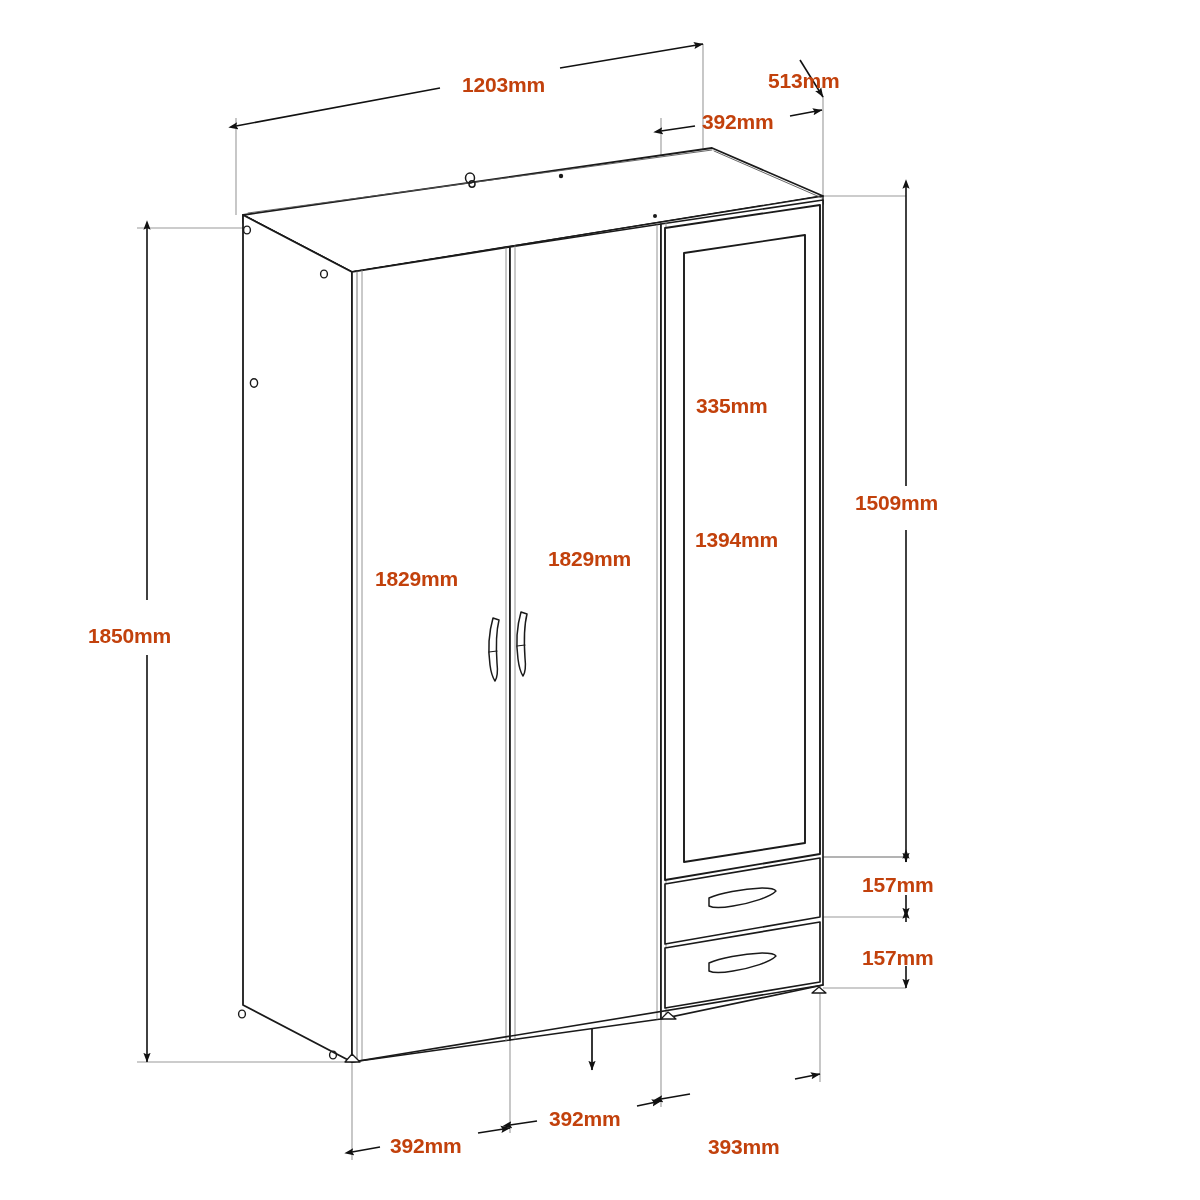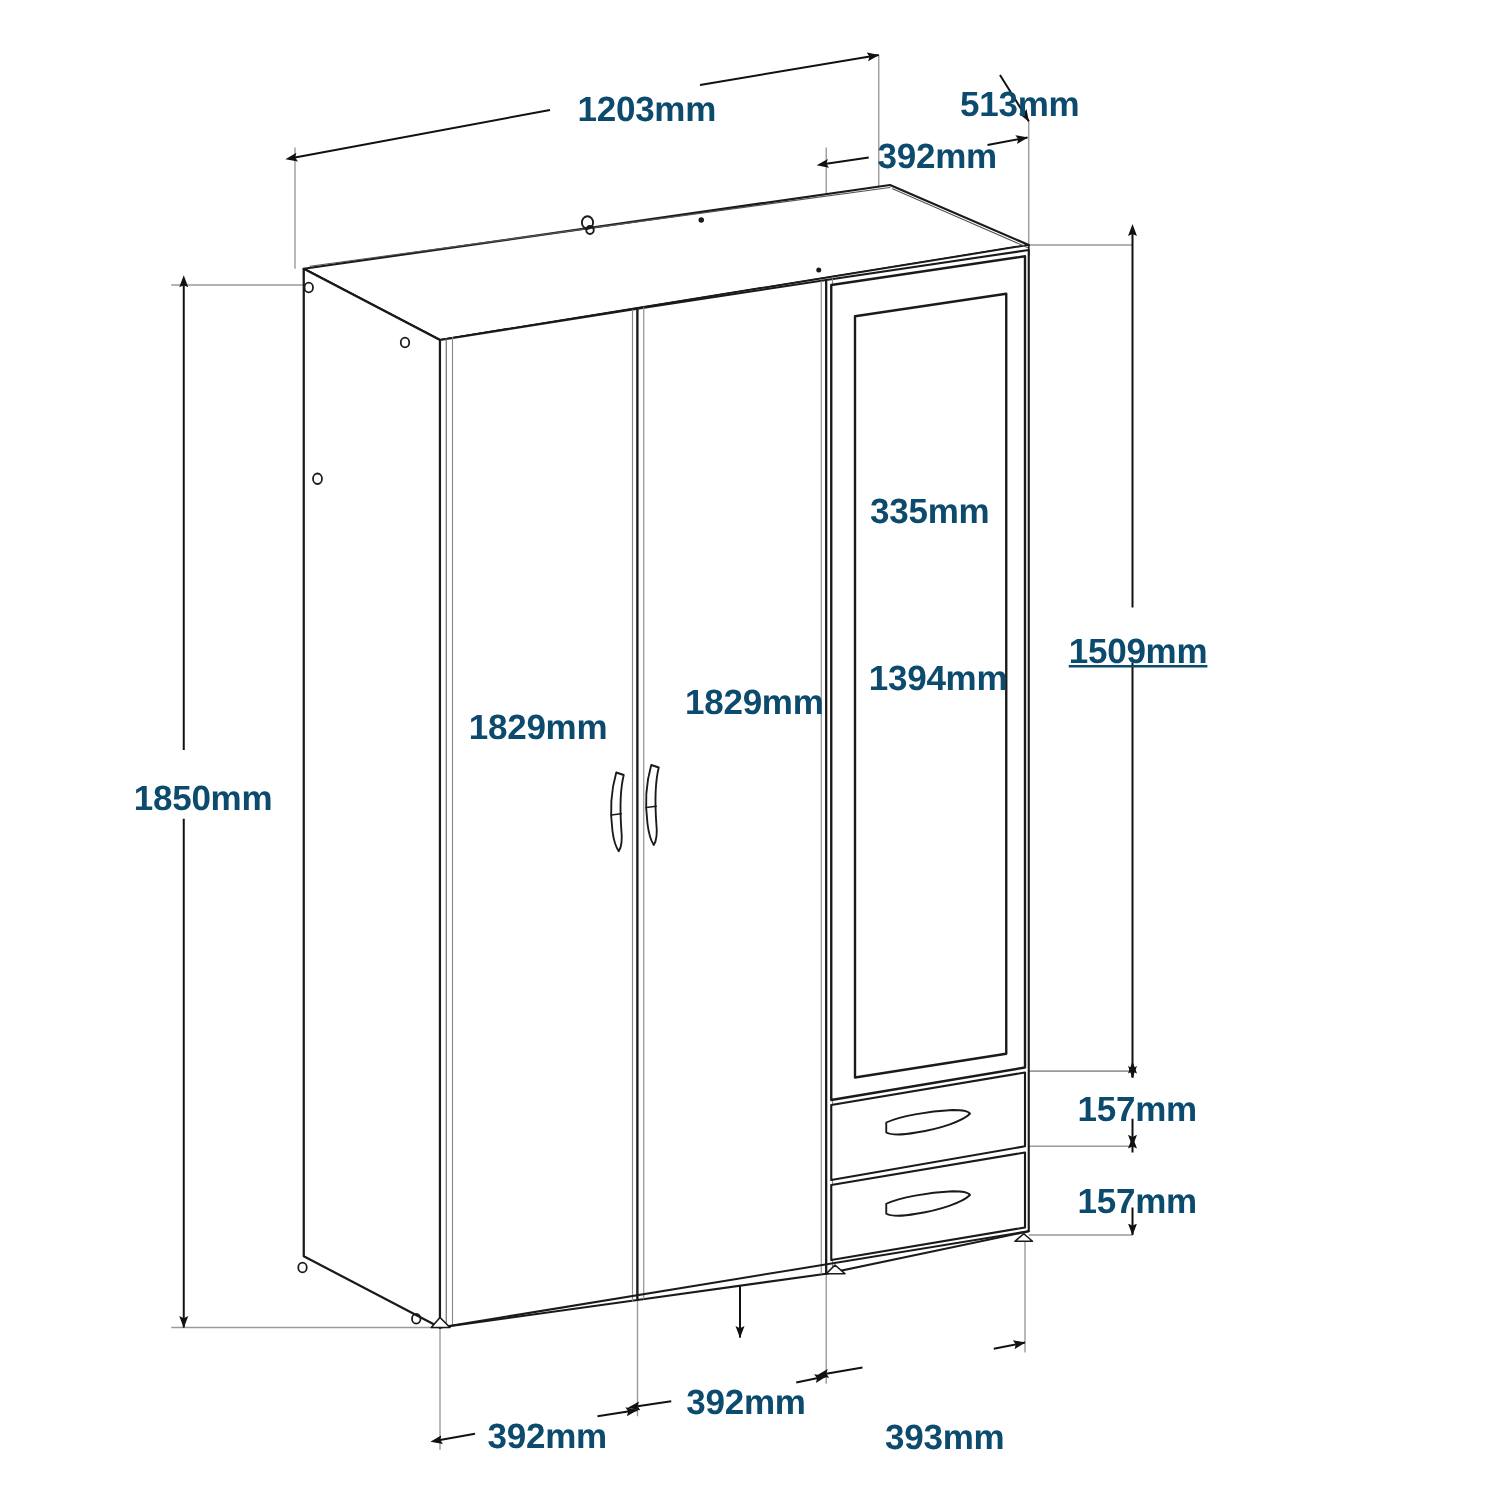--- a/index.html
+++ b/index.html
@@ -23,23 +23,23 @@
     position: absolute;
     top: 0;
     left: 0;
     width: 1200px;
     height: 1200px;
     display: block;
   }
   .dim-label {
     position: absolute;
     font-family: "Liberation Sans", sans-serif;
-    font-size: 28px;
+    font-size: 21px;
     font-weight: bold;
-    color: #0c4a6e;
+    color: #c2410c;
     white-space: nowrap;
     letter-spacing: -0.2px;
     line-height: 1;
   }
 </style>
 </head>
 <body>
 
 <div id="drawing-root">
 
@@ -214,31 +214,31 @@
       </g>
     </g>
   </svg>
 
   <div class="dim-label" style="left:462px; top:74px;">1203mm</div>
 
   <div class="dim-label" style="left:768px; top:70px;">513mm</div>
 
   <div class="dim-label" style="left:702px; top:111px;">392mm</div>
 
-  <div class="dim-label" style="left:107px; top:625px;">1850mm</div>
+  <div class="dim-label" style="left:88px; top:625px;">1850mm</div>
 
   <div class="dim-label" style="left:375px; top:568px;">1829mm</div>
 
   <div class="dim-label" style="left:548px; top:548px;">1829mm</div>
 
   <div class="dim-label" style="left:696px; top:395px;text-align:center;">335mm</div>
 
   <div class="dim-label" style="left:695px; top:529px;">1394mm</div>
 
-  <div class="dim-label" style="left:855px; top:507px;text-decoration:underline;">1509mm</div>
+  <div class="dim-label" style="left:855px; top:492px;">1509mm</div>
 
   <div class="dim-label" style="left:862px; top:874px;">157mm</div>
 
   <div class="dim-label" style="left:862px; top:947px;">157mm</div>
 
   <div class="dim-label" style="left:708px; top:1136px;">393mm</div>
 
   <div class="dim-label" style="left:549px; top:1108px;">392mm</div>
 
   <div class="dim-label" style="left:390px; top:1135px;">392mm</div>

